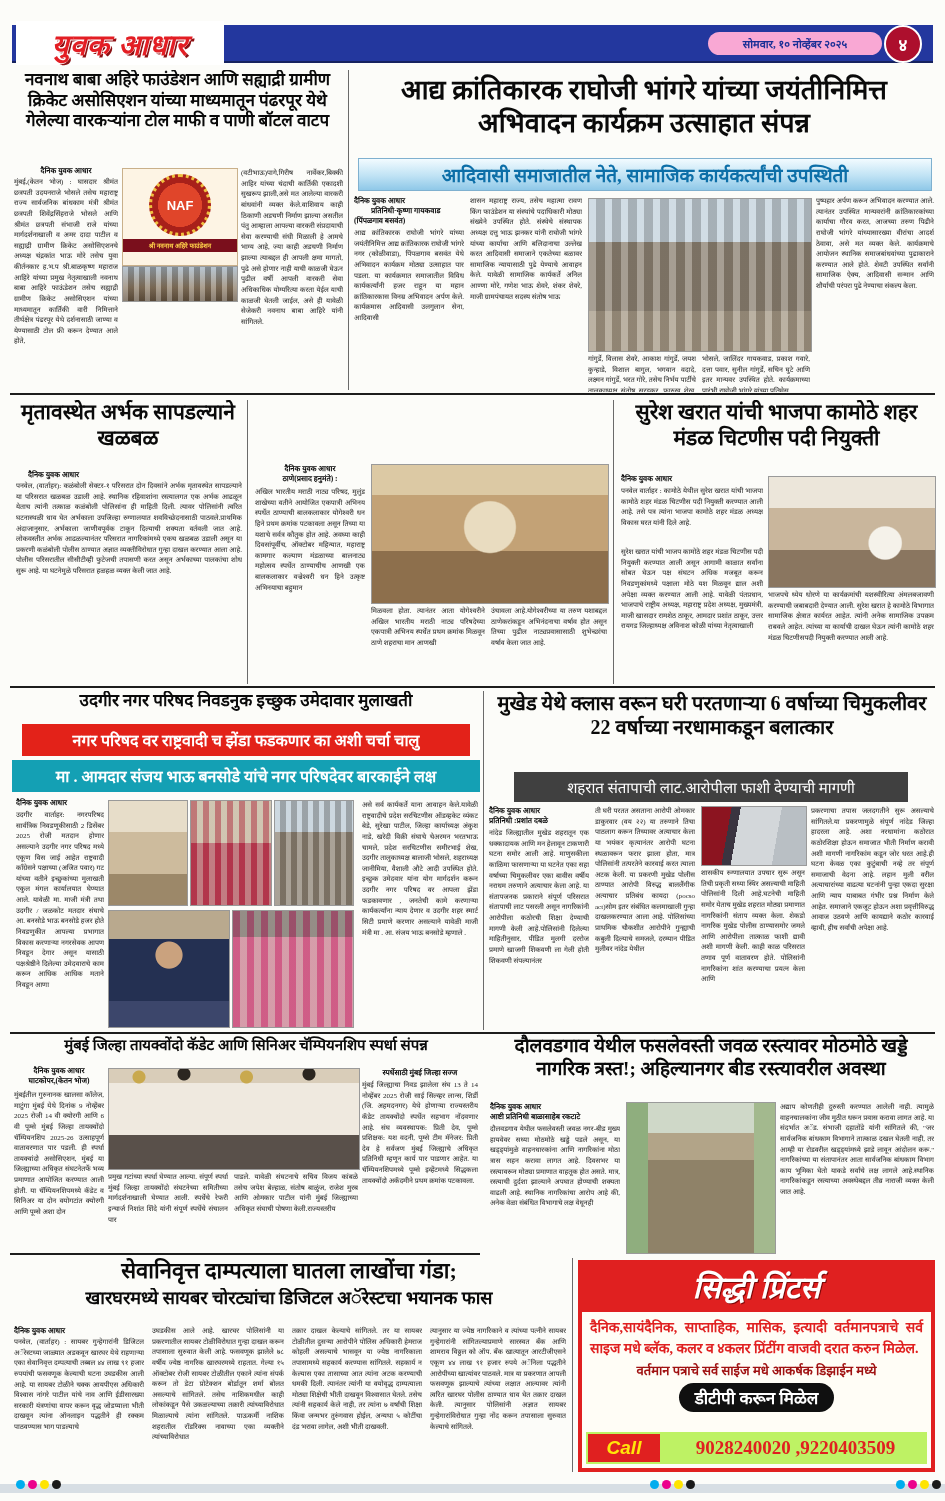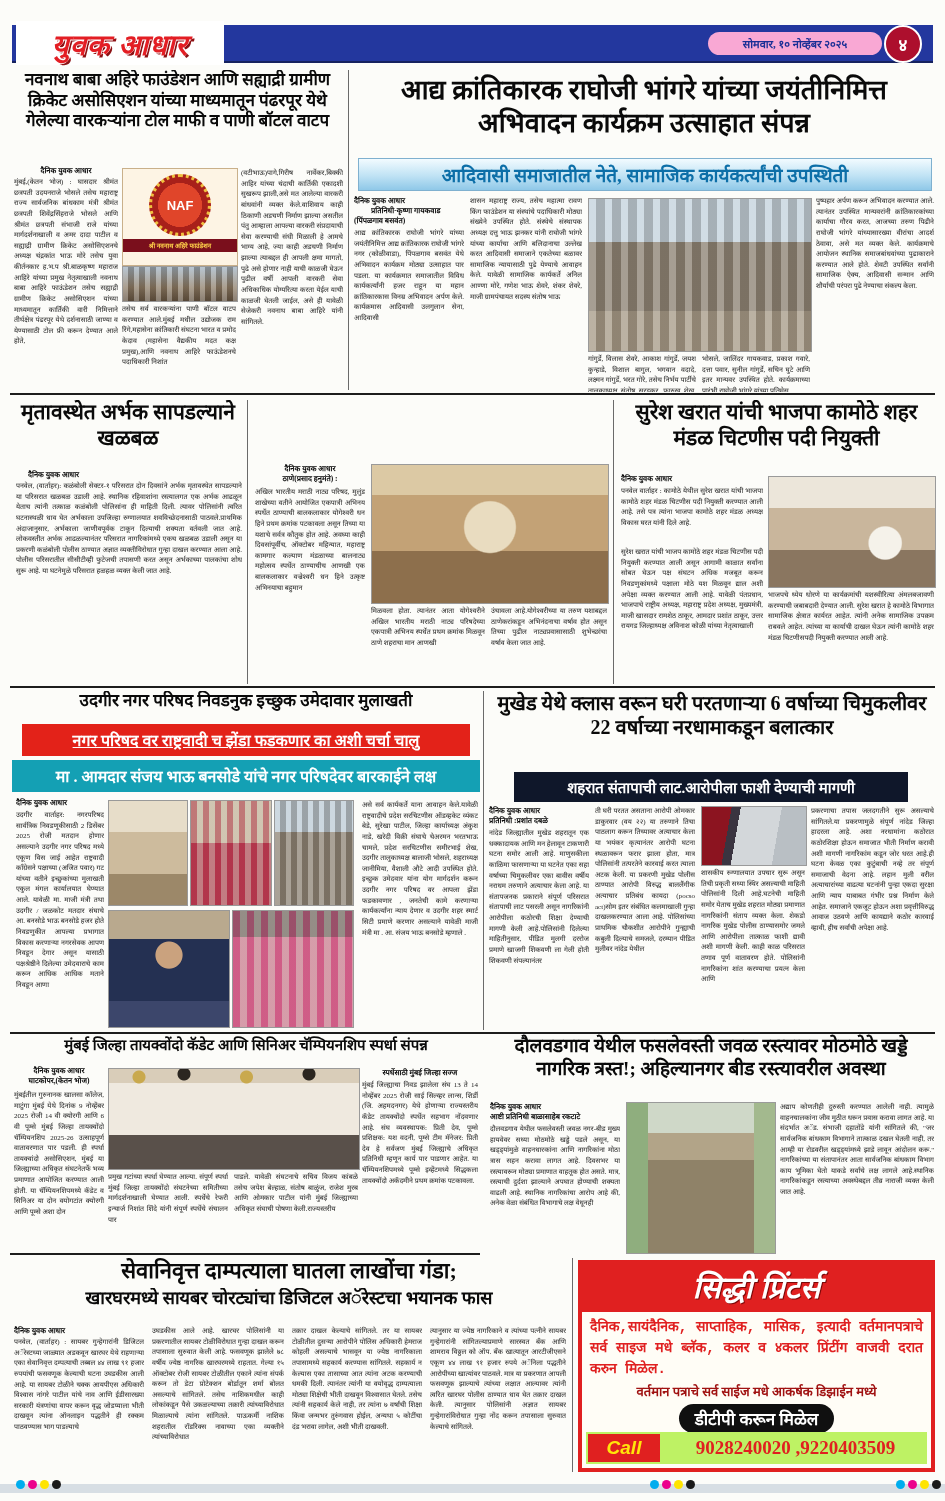--- a/index.html
+++ b/index.html
@@ -14,23 +14,23 @@
   .photo{position:absolute;overflow:hidden;border:1px solid #9a9a9a;}
   
   .mast-bar{position:absolute;background:#23379e;border-bottom:2px solid #16225f;}
   .logo-patch{position:absolute;background:#ffffff;display:flex;align-items:center;justify-content:center;}
   .logo-text{font-weight:bold;font-style:italic;font-size:29px;color:#e31e24;letter-spacing:1px;
     text-shadow:-1px -1px 0 #fff,1px -1px 0 #fff,-1px 1px 0 #fff,2px 2px 0 #8c1114;}
   .date-pill{position:absolute;background:#f9a8d4;border-radius:12px;display:flex;align-items:center;justify-content:center;font-weight:bold;font-size:11px;color:#1a2f96;}
   .page-circle{position:absolute;border-radius:50%;background:#ad0f2d;border:2px solid #fff;display:flex;align-items:center;justify-content:center;color:#fff;font-weight:bold;font-size:17px;}
   
   .subhead-blue{position:absolute;background:linear-gradient(180deg,#f2fbff 0%,#bfe2f4 55%,#8fc8e8 100%);border:1px solid #7fb0cf;color:#0d6fa8;font-weight:bold;display:flex;align-items:center;justify-content:center;overflow:hidden;}
-  .banner-red{position:absolute;background:#e32219;color:#fff;font-weight:bold;display:flex;align-items:center;justify-content:center;overflow:hidden;text-decoration:underline;}
+  .banner-red{position:absolute;background:#e32219;color:#fff;font-weight:bold;display:flex;align-items:center;justify-content:center;overflow:hidden;}
   .banner-teal{position:absolute;background:#14a0b4;color:#fff;font-weight:bold;display:flex;align-items:center;justify-content:center;overflow:hidden;}
-  .banner-green{position:absolute;background:#0f172a;color:#fff;font-weight:bold;display:flex;align-items:center;justify-content:center;overflow:hidden;}
+  .banner-green{position:absolute;background:#404040;color:#fff;font-weight:normal;display:flex;align-items:center;justify-content:center;overflow:hidden;}
   
   .ph-toll{background:repeating-linear-gradient(90deg,rgba(255,255,255,.28) 0 5px,rgba(70,55,40,.28) 5px 11px),linear-gradient(180deg,#9db0c0 0%,#8b7a64 60%,#5d4e3d 100%);}
   .ph-raghoji{background:repeating-linear-gradient(90deg,rgba(255,255,255,.22) 0 7px,rgba(60,50,40,.22) 7px 16px),linear-gradient(180deg,#c4d3de 0 28%,#8d8374 28% 74%,#a89c89 74%);}
   .ph-award{background:radial-gradient(circle at 50% 45%,#e9dcc0 0 18%,rgba(0,0,0,0) 19%),linear-gradient(180deg,#dcc9a4 0 22%,#c3a276 22% 62%,#8d6f4c 62%);}
   .ph-kharat{background:radial-gradient(circle at 70% 60%,#f5f2ea 0 12%,rgba(0,0,0,0) 13%),linear-gradient(180deg,#ece6da 0 28%,#c9b69c 28% 66%,#8a7660 66%);}
   .ph-mukhed{background:linear-gradient(100deg,#8c1420 0 26%,#3a3440 26% 34%,#d3d7da 34% 70%,#b9bfc4 70%);}
   .ph-tkd{background:radial-gradient(circle at 12% 8%,#c9a94e 0 6px,rgba(0,0,0,0) 7px),radial-gradient(circle at 30% 5%,#2b2620 0 6px,rgba(0,0,0,0) 7px),radial-gradient(circle at 55% 8%,#c9a94e 0 6px,rgba(0,0,0,0) 7px),radial-gradient(circle at 80% 5%,#2b2620 0 6px,rgba(0,0,0,0) 7px),linear-gradient(180deg,#d9cdb9 0 14%,#efe9df 14% 66%,#59504a 66%);}
   .ph-road{background:linear-gradient(90deg,#8fae7e 0 14%,rgba(0,0,0,0) 14% 86%,#a3b98e 86%),linear-gradient(180deg,#cfd8c8 0 20%,#b2a488 20% 38%,#8f8268 38%);}
   .naf{position:absolute;background:#fdf4e4;border:1px solid #c9b08a;overflow:hidden;}
   .naf-ring{width:56px;height:56px;border-radius:50%;background:radial-gradient(circle,#e0452a 0 55%,#a8201a 56%);border:3px dotted #f0c040;margin:5px auto 3px;display:flex;align-items:center;justify-content:center;color:#fff;font-weight:bold;font-size:13px;font-family:"Liberation Sans",sans-serif;}
@@ -38,21 +38,21 @@
   .collage{position:absolute;display:flex;flex-wrap:wrap;gap:2px;}
   .collage .cell{border:1px solid #999;box-sizing:border-box;}
   .c1{background:linear-gradient(180deg,#e7ddc9 0 30%,#cdbb9d 30% 70%,#9c8869 70%);width:80px;height:106px;}
   .c2{background:repeating-linear-gradient(90deg,rgba(200,60,90,.45) 0 6px,rgba(245,240,230,.4) 6px 12px),linear-gradient(180deg,#b8a98f 0 40%,#a03040 40%);width:82px;height:106px;}
   .c3{background:repeating-linear-gradient(90deg,rgba(255,255,255,.25) 0 5px,rgba(80,70,60,.3) 5px 11px),linear-gradient(180deg,#bccbd6 0 30%,#8d8374 30%);width:80px;height:106px;}
   .c4{background:radial-gradient(circle at 50% 38%,#caa27e 0 14%,rgba(0,0,0,0) 15%),linear-gradient(180deg,#b9a98e 0 24%,#243052 24% 78%,#3c466b 78%);width:122px;height:118px;}
   .c5{background:repeating-linear-gradient(90deg,rgba(220,90,140,.55) 0 7px,rgba(240,230,220,.45) 7px 14px),linear-gradient(180deg,#4a4440 0 22%,#c06080 22%);width:122px;height:118px;}
   
   .ad{position:absolute;background:#fffdf6;border:4px solid #e02020;box-sizing:border-box;}
   .ad-head{background:#e02020;color:#fff;font-weight:bold;font-size:30px;text-align:center;line-height:48px;height:48px;font-style:italic;text-shadow:1px 1px 0 #7a0808;}
-  .ad-line1{color:#e02020;font-weight:bold;font-size:14px;line-height:1.5;text-align:justify;margin:5px 8px 2px 8px;font-family:Liberation Mono, monospace;}
+  .ad-line1{color:#e02020;font-weight:bold;font-size:14px;line-height:1.5;text-align:justify;margin:5px 8px 2px 8px;}
   .ad-line2{color:#a01212;font-weight:bold;font-size:13px;text-align:center;margin:2px 4px;}
   .ad-pill{background:#101010;color:#fff;font-weight:bold;font-size:17px;border-radius:16px;width:fit-content;margin:4px auto;padding:3px 16px;}
   .ad-strip{position:absolute;left:4px;right:4px;bottom:4px;height:32px;background:#bef264;}
   .ad-call{position:absolute;left:2px;top:2px;width:72px;height:28px;background:#e02020;color:#ffe60a;font-weight:bold;font-style:italic;font-size:19px;text-align:center;line-height:28px;font-family:"Liberation Sans",sans-serif;}
   .ad-phones{position:absolute;left:80px;right:2px;top:2px;height:28px;color:#e02020;font-weight:bold;font-size:19px;text-align:center;line-height:28px;}
   
   .bottom-bar{position:absolute;background:#d7dee4;}
   .regdots{position:absolute;display:flex;gap:3px;}
   .dot{width:9px;height:9px;border-radius:50%;}
   .dc{background:#00adee}.dm{background:#ec008c}.dy{background:#ffe400}.dk{background:#1a1a1a}
@@ -76,21 +76,20 @@
   <div class="hl abs" style="left:12px;top:70px;width:331px;height:94px;font-size:17px;">नवनाथ बाबा अहिरे फाउंडेशन आणि सह्याद्री ग्रामीण क्रिकेट असोसिएशन यांच्या माध्यमातून पंढरपूर येथे गेलेल्या वारकऱ्यांना टोल माफी व पाणी बॉटल वाटप</div>
   <div class="by ctr abs" style="left:14px;top:166px;width:104px;">दैनिक युवक आधार</div>
   <div class="bt abs" style="left:14px;top:177px;width:104px;height:213px;">मुंबई,(केतन भोज) : घासदार श्रीमंत छत्रपती उदयनराजे भोसले तसेच महाराष्ट्र राज्य सार्वजनिक बांधकाम मंत्री श्रीमंत छत्रपती शिवेंद्रसिंहराजे भोसले आणि श्रीमंत छत्रपती संभाजी राजे यांच्या मार्गदर्शनाखाली व अमर दादा पाटील व सह्याद्री ग्रामीण क्रिकेट असोसिएशनचे अध्यक्ष चंद्रकांत भाऊ मोरे तसेच युवा कीर्तनकार ह.भ.प श्री.बाळकृष्ण महाराज आहिरे यांच्या प्रमुख नेतृत्वाखाली नवनाथ बाबा आहिरे फाऊंडेशन तसेच सह्याद्री ग्रामीण क्रिकेट असोसिएशन यांच्या माध्यमातून कार्तिकी वारी निमित्ताने तीर्थक्षेत्र पंढरपूर येथे दर्शनासाठी जाण्या व येण्यासाठी टोल फ्री करून देण्यात आले होते,</div>
   <div class="naf" style="left:122px;top:168px;width:114px;height:96px;">
     <div class="naf-ring">
         <span>NAF</span>
       </div>
     <div class="naf-cap">श्री नवनाथ अहिरे फाउंडेशन</div>
   </div>
   <div class="photo ph-toll" style="left:122px;top:266px;width:114px;height:34px;"></div>
-  <div class="bt abs" style="left:122px;top:304px;width:114px;height:86px;">तसेच सर्व वारकऱ्यांना पाणी बॉटल वाटप करण्यात आले.मुंबई मधील उद्योजक राम रिंगे,महासेना क्रांतिकारी संघटना भारत व प्रमोद केदाव (महासेना वैद्यकीय मदत कक्ष प्रमुख),आणि नवनाथ आहिरे फाऊंडेशनचे पदाधिकारी निशांत</div>
   <div class="bt abs" style="left:241px;top:168px;width:102px;height:222px;">(वटीभाऊ)पागे,गिरीष नार्वेकर,बिक्की आहिर यांच्या चंदाची कार्तिकी एकादशी सुखरूप झाली,असे मत आलेल्या वारकरी बांधवांनी व्यक्त केले.वाशिवाय काही ठिकाणी अडचणी निर्माण झाल्या असतील पंतु आम्हाला आपल्या वारकरी संप्रदायाची सेवा करण्याची संधी मिळाली हे आमचे भाग्य आहे, ज्या काही अडचणी निर्माण झाल्या त्याबद्दल ही आपली क्षमा मागतो, पुढे असे होणार नाही याची काळजी घेऊन पुढील वर्षी आपली वारकरी सेवा अधिकाधिक योग्यरित्या करता येईल याची काळजी घेतली जाईल, असे ही यावेळी सेजेकरी नवनाथ बाबा आहिरे यांनी सांगितले.</div>
   <div class="vrule" style="left:348px;top:70px;height:320px;"></div>
 
   <div class="hl abs" style="left:354px;top:74px;width:580px;height:80px;font-size:27px;">आद्य क्रांतिकारक राघोजी भांगरे यांच्या जयंतीनिमित्त अभिवादन कार्यक्रम उत्साहात संपन्न</div>
   <div class="subhead-blue" style="left:358px;top:158px;width:572px;height:31px;font-size:19px;">
     <span>आदिवासी समाजातील नेते, सामाजिक कार्यकर्त्यांची उपस्थिती</span>
   </div>
   <div class="by abs" style="left:354px;top:196px;width:110px;">दैनिक युवक आधार</div>
   <div class="by abs" style="left:364px;top:206px;width:110px;margin-left:7px;">प्रतिनिधी-कृष्णा गायकवाड</div>
   <div class="by abs" style="left:354px;top:216px;width:110px;">(पिंपळगाव बसवंत)</div>

